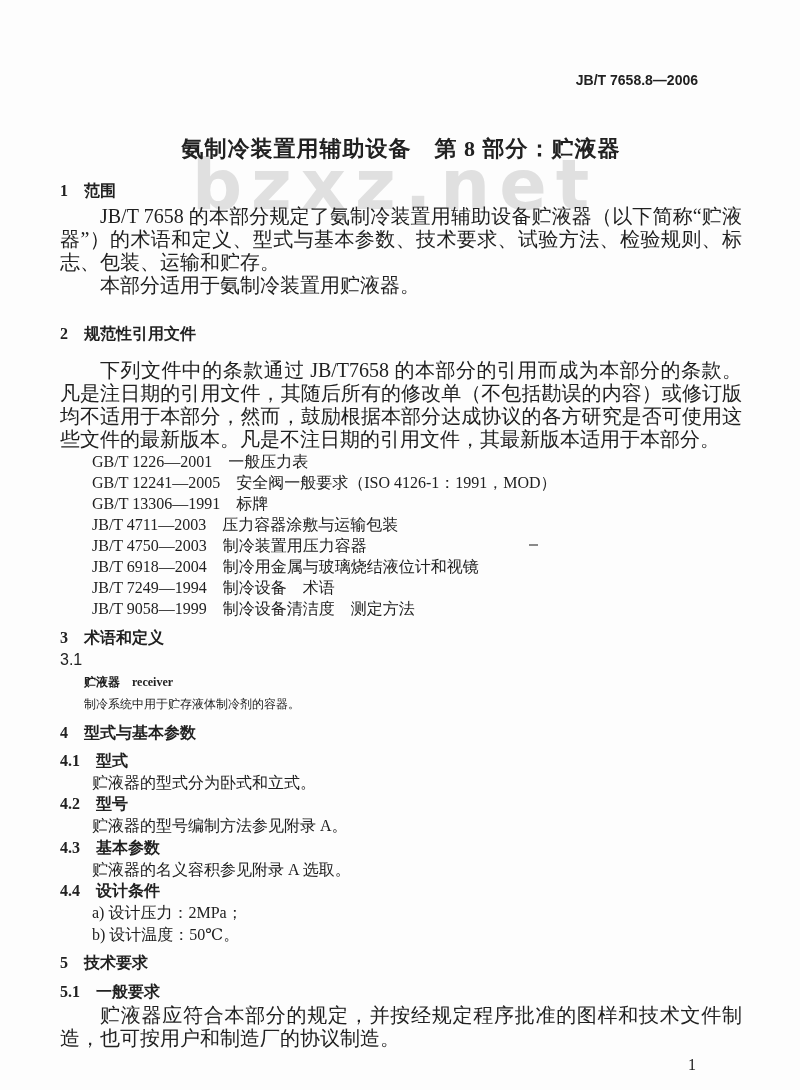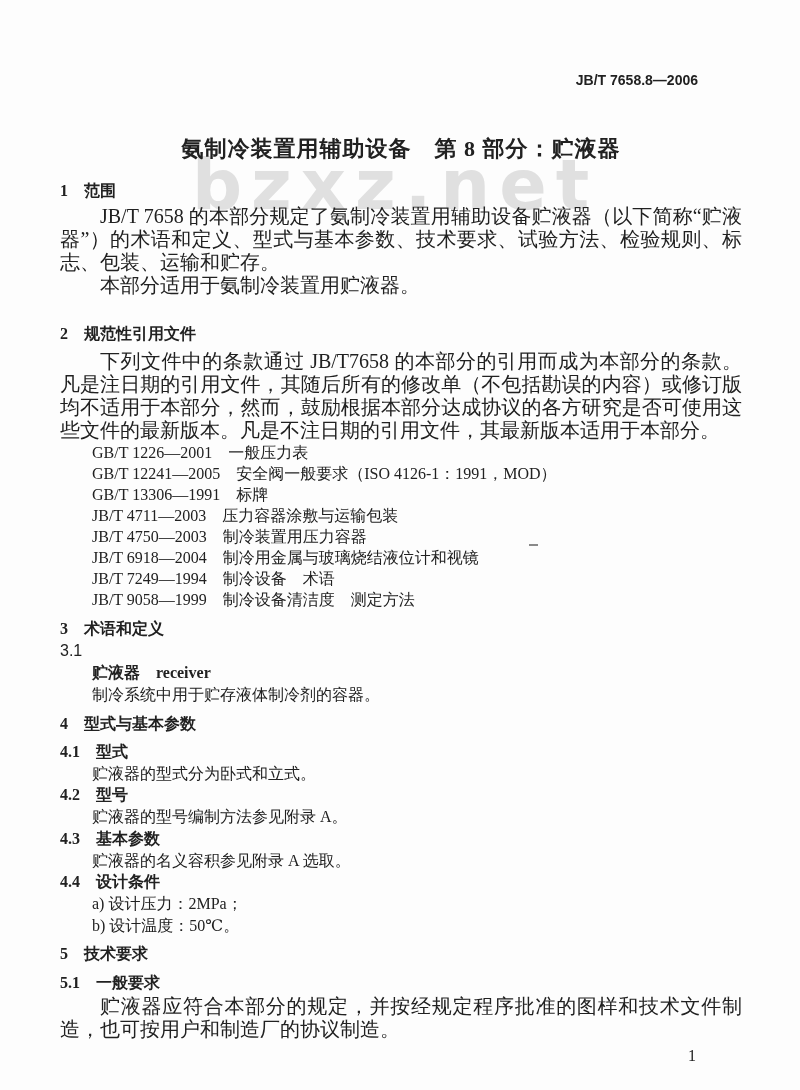--- a/index.html
+++ b/index.html
@@ -53,28 +53,28 @@
     font-size: 16px;
     line-height: 22px;
   }
   .para {
     font-size: 20px;
     line-height: 23px;
     text-indent: 2em;
     text-align: justify;
   }
   .line {
-    font-size: 16px;
+    font-size: 12px;
     line-height: 22px;
     text-indent: 2em;
   }
   .h-s1 { margin-top: 18px; }
   .s1p1 { margin-top: 3px; }
   .h-s2 { margin-top: 26px; }
-  .s2intro { margin-top: 5px; }
+  .s2intro { margin-top: 14px; }
   .refs { margin-top: 0; }
   .refs .ref-item {
     font-size: 16px;
     line-height: 21px;
     margin-left: 2em;
     white-space: nowrap;
   }
   .h-s3 { margin-top: 8px; }
   .s3intro { margin-top: 4px; }
   .term-no { font-size: 16px; line-height: 22px; font-family: "Liberation Sans", sans-serif; }

